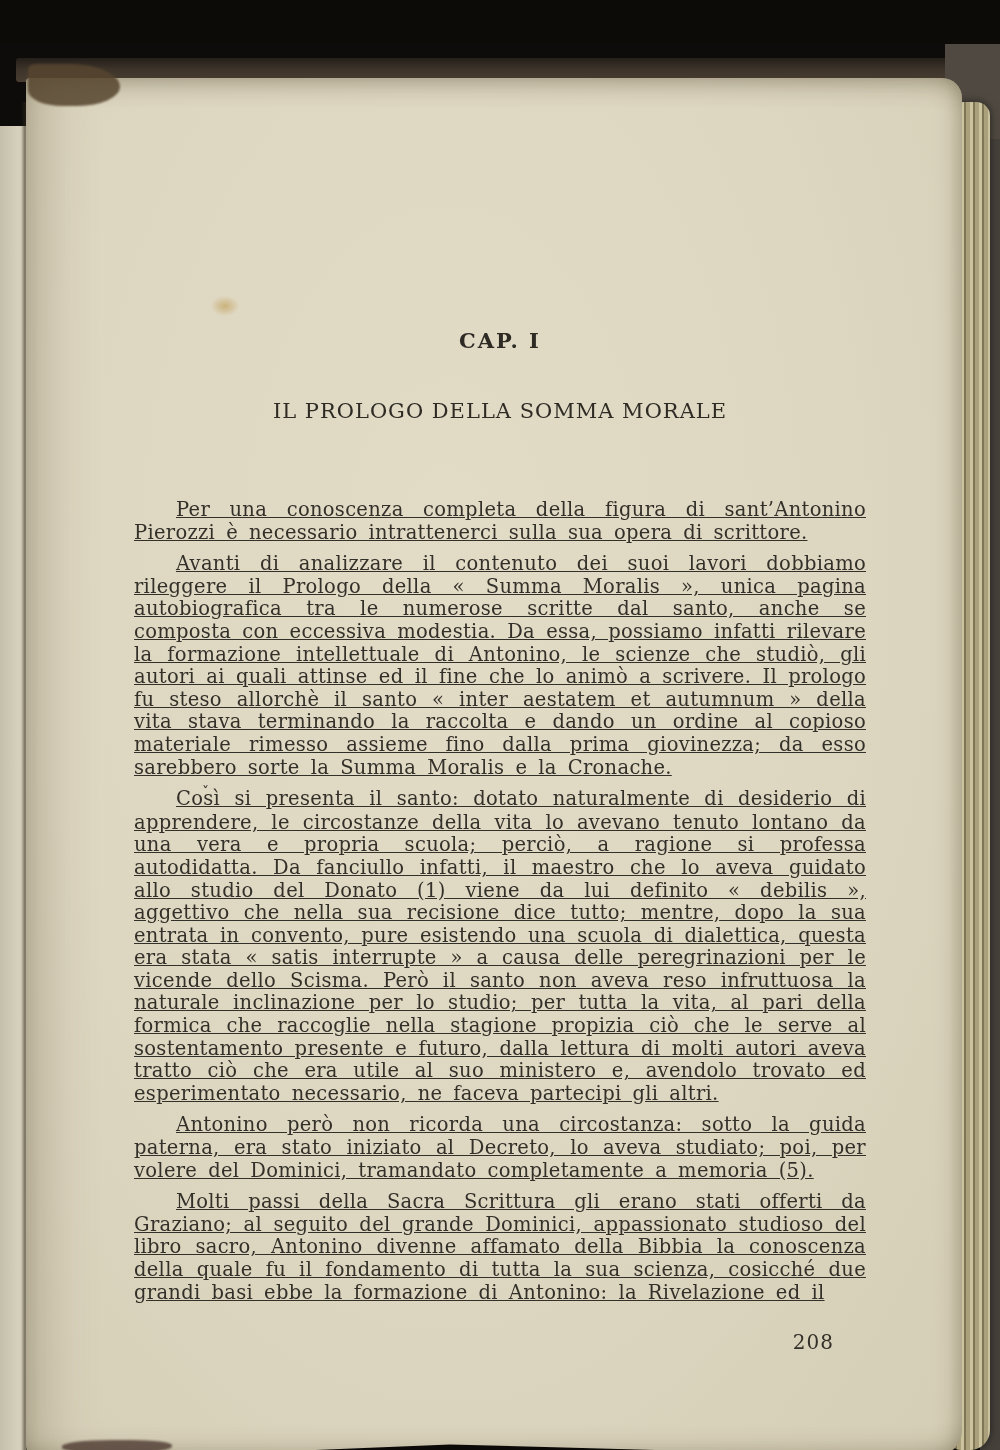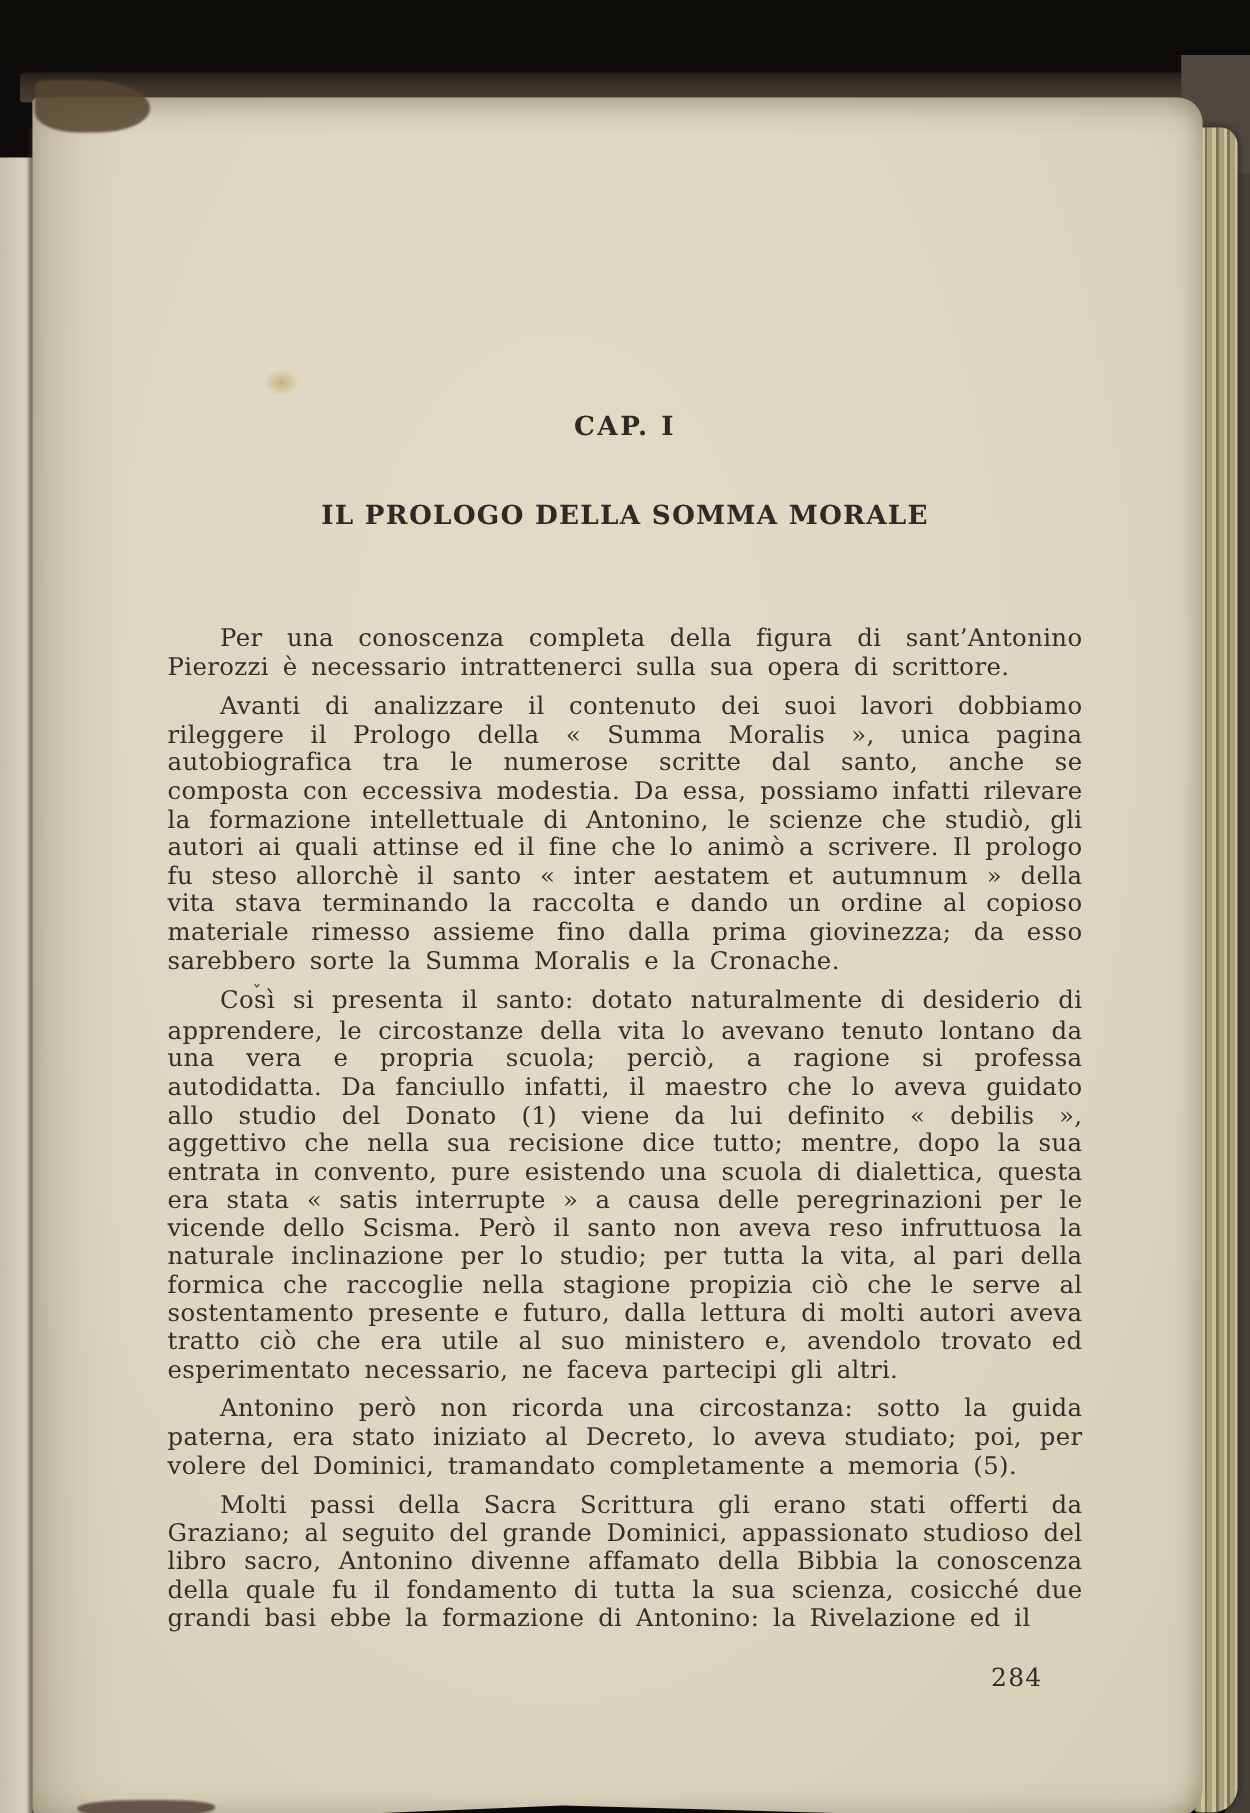--- a/index.html
+++ b/index.html
@@ -57,27 +57,27 @@
     border-radius:50%;
   }
   .text-area{
     position:absolute;left:108px;top:250px;width:732px;color:#33302a;
   }
   .chapter{
     text-align:center;font-weight:bold;font-size:21px;
     letter-spacing:2px;margin:0 0 46px 0;color:#2e2b25;
   }
   .title{
-    text-align:center;font-weight:bold;font-size:21px;
+    text-align:center;font-weight:normal;font-size:21px;
     letter-spacing:1px;margin:0 0 76px 0;color:#2e2b25;
   }
   .para{
     margin:0 0 9px 0;font-size:19.5px;line-height:22.6px;
     text-align:justify;text-indent:42px;
-    word-spacing:4.5px;letter-spacing:0.3px;
+    word-spacing:4.5px;letter-spacing:0.3px;text-decoration:underline;
   }
   .artifact{
     position:relative;display:inline-block;width:0;overflow:visible;
     left:-16px;top:-8px;font-size:14px;
   }
   .page-number{
     position:absolute;left:736px;top:1252px;width:72px;text-align:right;
     font-size:20px;letter-spacing:1px;color:#33302a;
   }
   .bottom-black{
@@ -110,19 +110,19 @@
       <div class="chapter">CAP. I</div>
       <div class="title">IL PROLOGO DELLA SOMMA MORALE</div>
 
       <p class="para">Per una conoscenza completa della figura di sant’Antonino Pierozzi è necessario intrattenerci sulla sua opera di scrittore.</p>
       <p class="para">Avanti di analizzare il contenuto dei suoi lavori dobbiamo rileggere il Prologo della « Summa Moralis », unica pagina autobiografica tra le numerose scritte dal santo, anche se composta con eccessiva modestia. Da essa, possiamo infatti rilevare la formazione intellettuale di Antonino, le scienze che studiò, gli autori ai quali attinse ed il fine che lo animò a scrivere. Il prologo fu steso allorchè il santo « inter aestatem et autumnum » della vita stava terminando la raccolta e dando un ordine al copioso materiale rimesso assieme fino dalla prima giovinezza; da esso sarebbero sorte la Summa Moralis e la Cronache.</p>
       <p class="para"><span class="artifact">ˇ</span><span>Così si presenta il santo: dotato naturalmente di desiderio di apprendere, le circostanze della vita lo avevano tenuto lontano da una vera e propria scuola; perciò, a ragione si professa autodidatta. Da fanciullo infatti, il maestro che lo aveva guidato allo studio del Donato (1) viene da lui definito « debilis », aggettivo che nella sua recisione dice tutto; mentre, dopo la sua entrata in convento, pure esistendo una scuola di dialettica, questa era stata « satis interrupte » a causa delle peregrinazioni per le vicende dello Scisma. Però il santo non aveva reso infruttuosa la naturale inclinazione per lo studio; per tutta la vita, al pari della formica che raccoglie nella stagione propizia ciò che le serve al sostentamento presente e futuro, dalla lettura di molti autori aveva tratto ciò che era utile al suo ministero e, avendolo trovato ed esperimentato necessario, ne faceva partecipi gli altri.</span></p>
       <p class="para">Antonino però non ricorda una circostanza: sotto la guida paterna, era stato iniziato al Decreto, lo aveva studiato; poi, per volere del Dominici, tramandato completamente a memoria (5).</p>
       <p class="para">Molti passi della Sacra Scrittura gli erano stati offerti da Graziano; al seguito del grande Dominici, appassionato studioso del libro sacro, Antonino divenne affamato della Bibbia la conoscenza della quale fu il fondamento di tutta la sua scienza, cosicché due grandi basi ebbe la formazione di Antonino: la Rivelazione ed il</p>
     </div>
 
-    <div class="page-number">284</div>
+    <div class="page-number">208</div>
   </div>
 
   <div class="bottom-speck"></div>
   <div class="bottom-black"></div>
 
 </div>
 
 </body></html>

